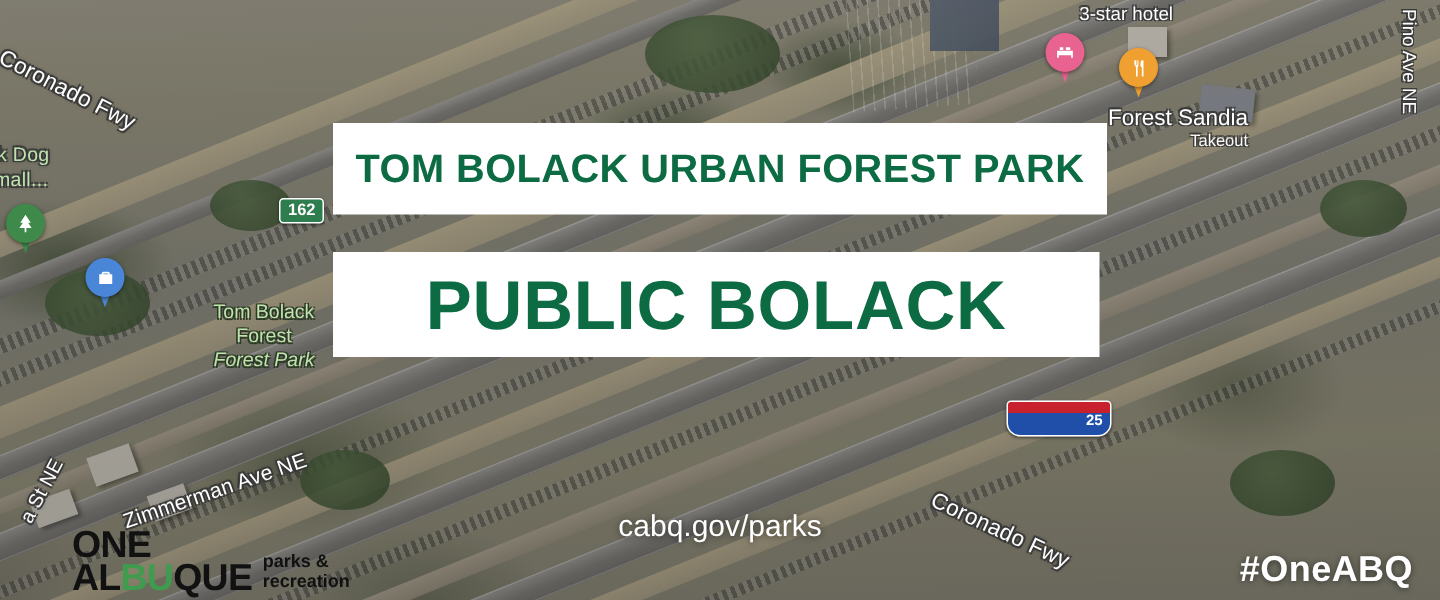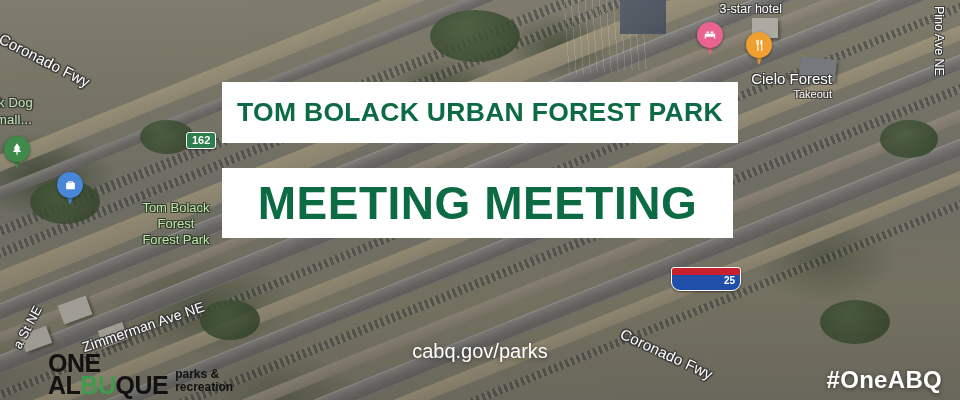--- a/index.html
+++ b/index.html
@@ -177,21 +177,21 @@
 
   <div class="maplabel" style="left:4px;top:30px;transform:rotate(27deg);transform-origin:left top;font-size:15px;">Coronado Fwy</div>
 
   <div class="maplabel" style="left:625px;top:325px;transform:rotate(25deg);transform-origin:left top;font-size:15px;">Coronado Fwy</div>
 
   <div class="maplabel" style="left:-2px;top:95px;color:#bfe3ae;">k Dog</div>
   <div class="maplabel" style="left:-4px;top:112px;color:#bfe3ae;">mall...</div>
 
   <div class="parklabel" style="left:126px;top:200px;width:100px;">Tom Bolack</div>
   <div class="parklabel" style="left:126px;top:216px;width:100px;">Forest</div>
-  <div class="parklabel" style="left:120px;top:232px;width:112px;">Forest Park</div>
+  <div class="parklabel" style="left:120px;top:232px;width:112px;font-style:italic;">Forest Park</div>
 
   <div class="maplabel" style="left:80px;top:340px;transform:rotate(-19deg);transform-origin:left top;font-size:14px;">Zimmerman Ave NE</div>
 
   <div class="maplabel" style="left:10px;top:344px;transform:rotate(-62deg);transform-origin:left top;font-size:13px;">a St NE</div>
 
   <div class="vertlabel" style="left:946px;top:6px;">Pino Ave NE</div>
 
   <div class="shield-162" style="left:186px;top:120px;">162</div>
 
   <div class="shield-i25" style="left:671px;top:267px;">25</div>
@@ -230,29 +230,29 @@
     <div class="tail"></div>
     <div class="head"></div>
     <div class="glyph">
       <svg width="13" height="13" viewBox="0 0 24 24" fill="#fff">
           <path d="M9 4h6a2 2 0 0 1 2 2v1h3v12H4V7h3V6a2 2 0 0 1 2-2zm0 3h6V6H9z"></path>
         </svg>
     </div>
   </div>
 
   <div class="poilabel" style="left:622px;top:2px;width:160px;">3-star hotel</div>
-  <div class="poilabel" style="left:672px;top:70px;width:160px;font-size:15px;">Cielo Forest</div>
+  <div class="poilabel" style="left:672px;top:70px;width:160px;font-size:15px;">Forest Sandia</div>
   <div class="poilabel poisub" style="left:672px;top:88px;width:160px;">Takeout</div>
 
   <div class="banner" id="banner-title">
     <span>TOM BOLACK URBAN FOREST PARK</span>
   </div>
 
   <div class="banner" id="banner-meeting">
-    <span>MEETING MEETING</span>
+    <span>PUBLIC BOLACK</span>
   </div>
 
   <div id="subtitle-block">
     <div class="subtitle" style="position:static;">join us to discuss renovations and the extension of</div>
     <div class="subtitle" style="position:static;">the multi-use trail</div>
   </div>
 
   <div id="website">cabq.gov/parks</div>
 
   <div id="hashtag">#OneABQ</div>

